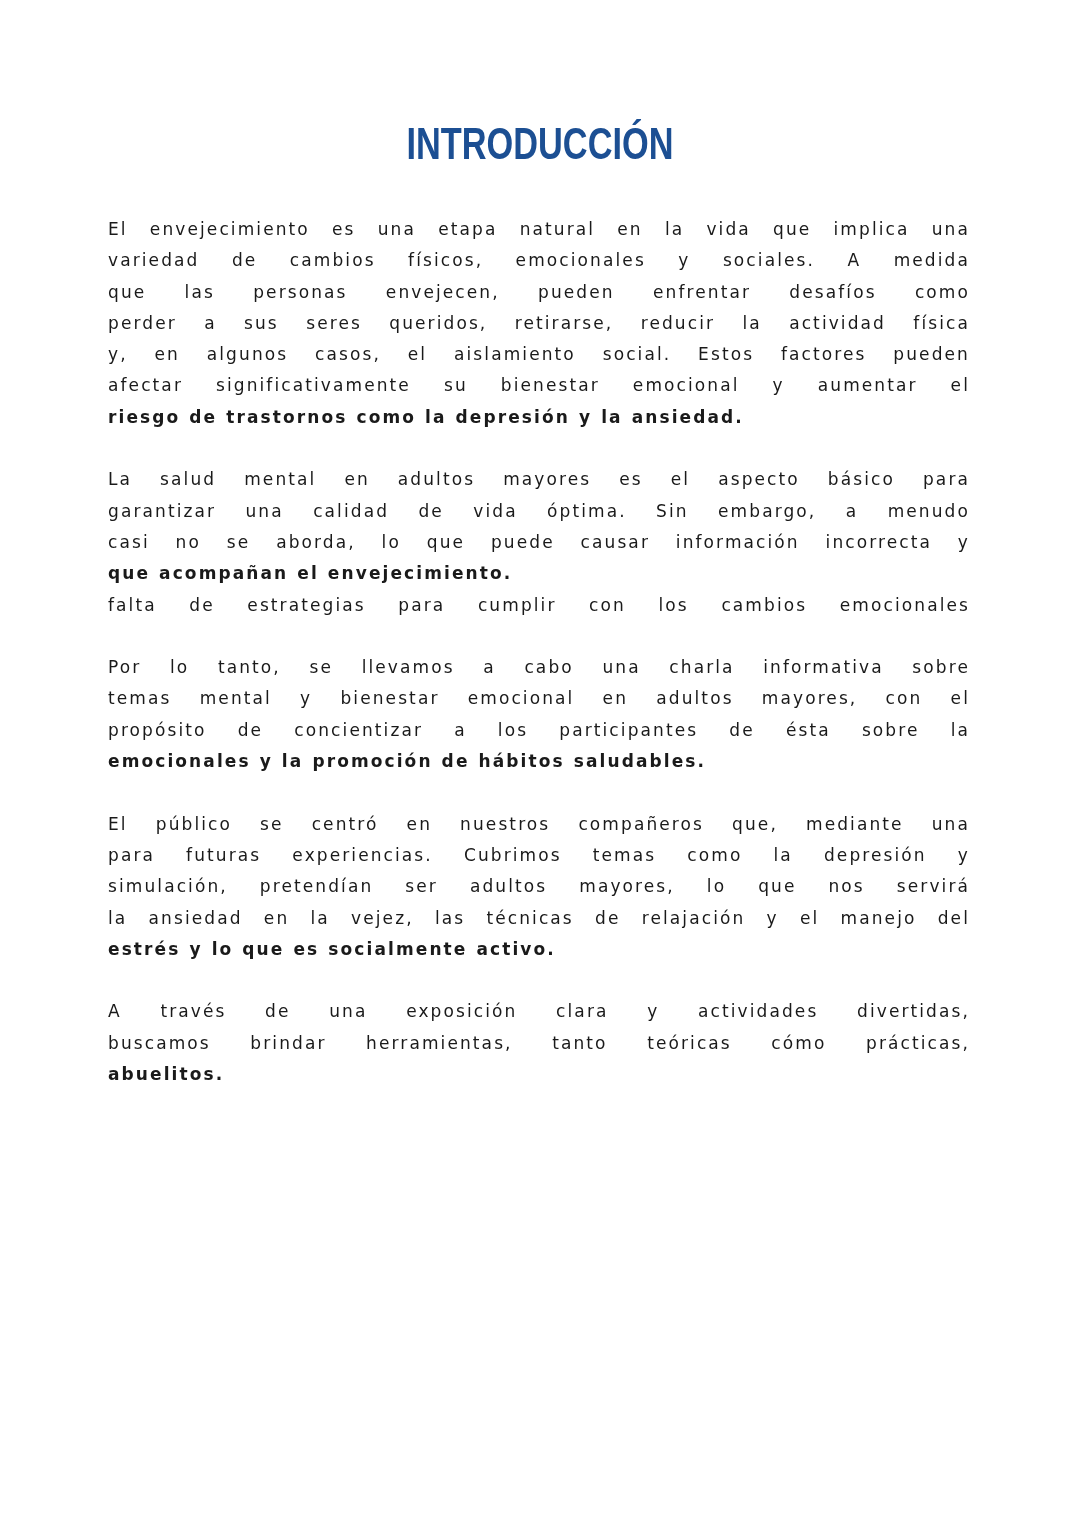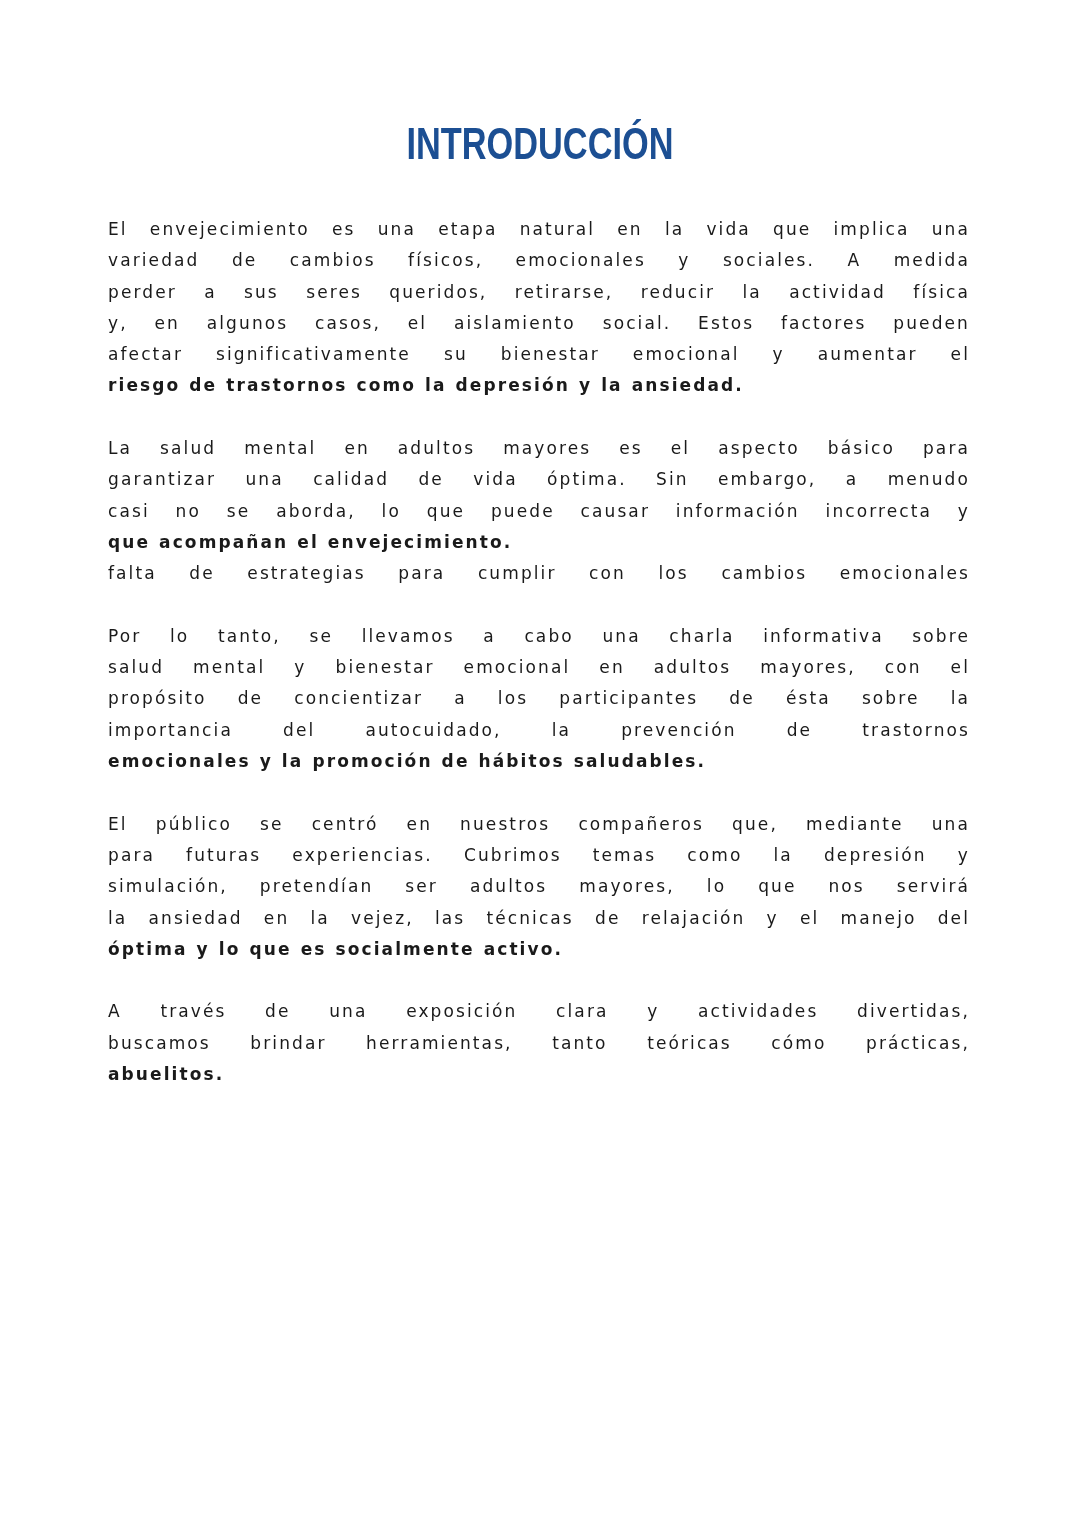--- a/index.html
+++ b/index.html
@@ -70,48 +70,48 @@
 <body>
 
 <div class="page">
   <div class="title">INTRODUCCIÓN</div>
 
   <div class="body">
 
     <div class="para">
       <span class="line">El envejecimiento es una etapa natural en la vida que implica una</span>
       <span class="line">variedad de cambios físicos, emocionales y sociales. A medida</span>
+      <span class="line">que las personas envejecen, pueden enfrentar desafíos como</span>
       <span class="line">perder a sus seres queridos, retirarse, reducir la actividad física</span>
       <span class="line">y, en algunos casos, el aislamiento social. Estos factores pueden</span>
       <span class="line">afectar significativamente su bienestar emocional y aumentar el</span>
       <span class="line last">riesgo de trastornos como la depresión y la ansiedad.</span>
     </div>
 
     <div class="para">
       <span class="line">La salud mental en adultos mayores es el aspecto básico para</span>
       <span class="line">garantizar una calidad de vida óptima. Sin embargo, a menudo</span>
       <span class="line">casi no se aborda, lo que puede causar información incorrecta y</span>
       <span class="line last">que acompañan el envejecimiento.</span>
       <span class="line">falta de estrategias para cumplir con los cambios emocionales</span>
     </div>
 
     <div class="para">
       <span class="line">Por lo tanto, se llevamos a cabo una charla informativa sobre</span>
-      <span class="line">salud mental y bienestar emocional en adultos mayores, con el</span>
+      <span class="line">temas mental y bienestar emocional en adultos mayores, con el</span>
       <span class="line">propósito de concientizar a los participantes de ésta sobre la</span>
-      <span class="line">importancia del autocuidado, la prevención de trastornos</span>
       <span class="line last">emocionales y la promoción de hábitos saludables.</span>
     </div>
 
     <div class="para">
       <span class="line">El público se centró en nuestros compañeros que, mediante una</span>
       <span class="line">para futuras experiencias. Cubrimos temas como la depresión y</span>
       <span class="line">simulación, pretendían ser adultos mayores, lo que nos servirá</span>
       <span class="line">la ansiedad en la vejez, las técnicas de relajación y el manejo del</span>
-      <span class="line last">óptima y lo que es socialmente activo.</span>
+      <span class="line last">estrés y lo que es socialmente activo.</span>
     </div>
 
     <div class="para">
       <span class="line">A través de una exposición clara y actividades divertidas,</span>
       <span class="line">buscamos brindar herramientas, tanto teóricas cómo prácticas,</span>
       <span class="line last">abuelitos.</span>
     </div>
   </div>
 </div>
 

